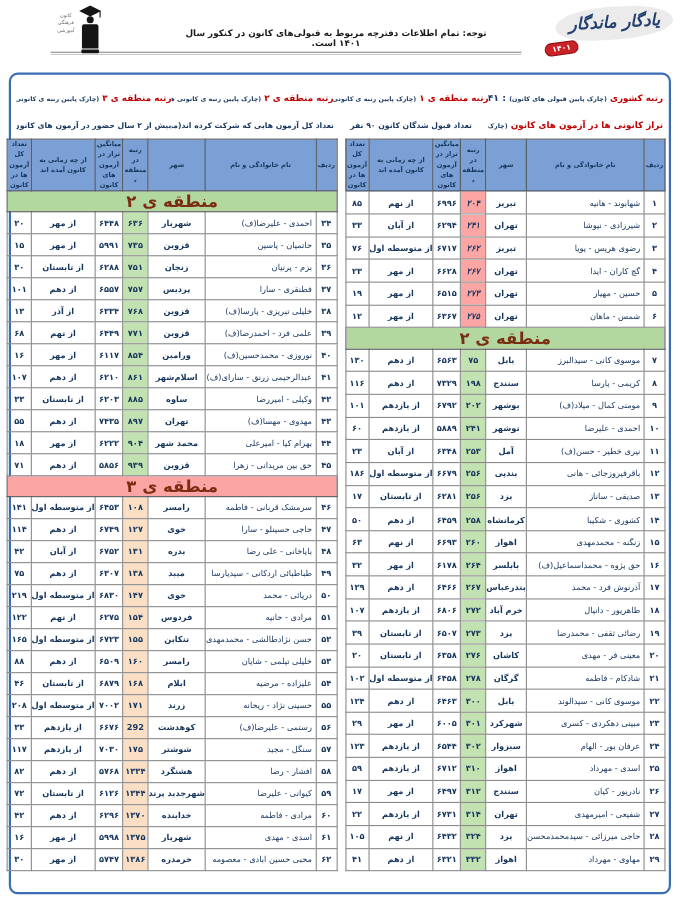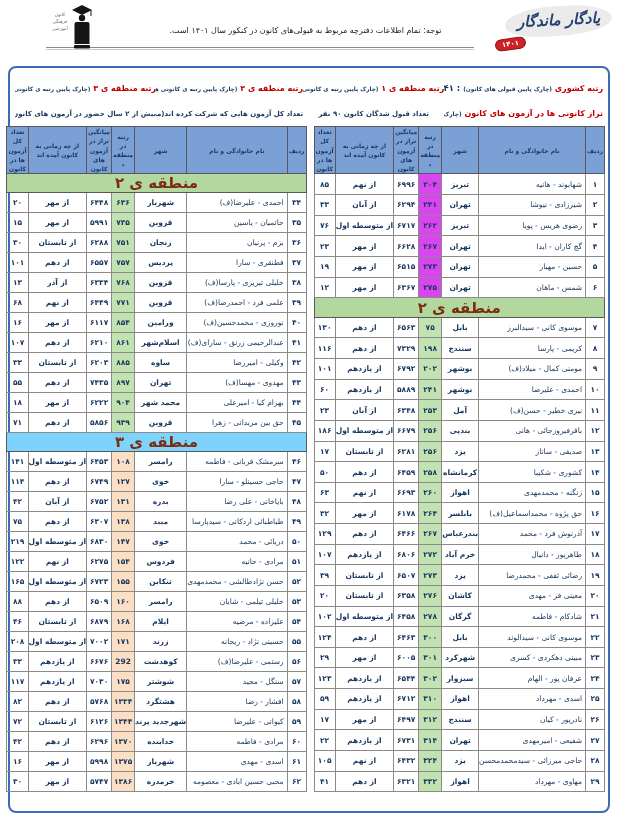--- a/index.html
+++ b/index.html
@@ -15,21 +15,21 @@
     padding:5px 12px 7px;color:#23406f;font-weight:bold;font-style:italic;
     font-size:15px;transform:rotate(-3deg);white-space:nowrap;
   }
   .yadegar .year-badge{
     position:absolute;top:32px;right:86px;background:#cc2127;color:#fff;
     font-size:7px;font-weight:bold;padding:1px 6px;border-radius:6px;
     transform:rotate(-8deg);border:1px solid #8c1418;
   }
   .note{
     position:absolute;top:26px;right:165px;width:295px;text-align:center;
-    font-size:8px;font-weight:normal;color:#1a1a1a;
+    font-size:8px;font-weight:bold;color:#1a1a1a;
   }
   .divider{
     position:absolute;top:47px;left:46px;width:428px;height:1px;
     border-top:1px solid #8a8a8a;border-bottom:1px solid #c8c8c8;
   }
   .grad{position:absolute;top:2px;left:52px;display:flex;direction:ltr;align-items:flex-start;}
   .grad .org-lines{display:flex;flex-direction:column;margin:10px 2px 0 0;text-align:center;}
   .grad .org-lines span{font-size:4.5px;color:#6a6a6a;line-height:1.5;}
   
   .main-box{
@@ -61,22 +61,22 @@
     border:1px solid #8a8a8a;font-size:7.5px;color:#17365d;
     text-align:center;padding:0;overflow:hidden;white-space:nowrap;
   }
   .tbl tr.data{height:20px;}
   .tbl td.name{text-align:right;padding-right:3px;}
   .tbl td.num,.tbl td.idx{font-weight:bold;}
   .tbl tr.section td{
     height:17px;font-weight:bold;font-size:15px;color:#7b2d12;
     border:1px solid #56585a;
   }
-  .z1{background:#8fd9ea;} .z2{background:#b2d8a0;} .z3{background:#7dd3fc;}
-  .rank-z1{background:#d946ef;} .rank-z2{background:#c3e2b2;} .rank-z3{background:#fadfc5;}
+  .z1{background:#8fd9ea;} .z2{background:#b2d8a0;} .z3{background:#fca5a5;}
+  .rank-z1{background:#fca5a5;font-style:italic;} .rank-z2{background:#c3e2b2;} .rank-z3{background:#fadfc5;}
 </style>
 </head>
 <body>
 
 <div class="topbar">
   <div class="yadegar">
     <span class="blob">یادگار ماندگار</span>
     <span class="year-badge">۱۴۰۱</span>
   </div>
   <div class="note">توجه: تمام اطلاعات دفترچه مربوط به قبولی‌های کانون در کنکور سال ۱۴۰۱ است.</div>

